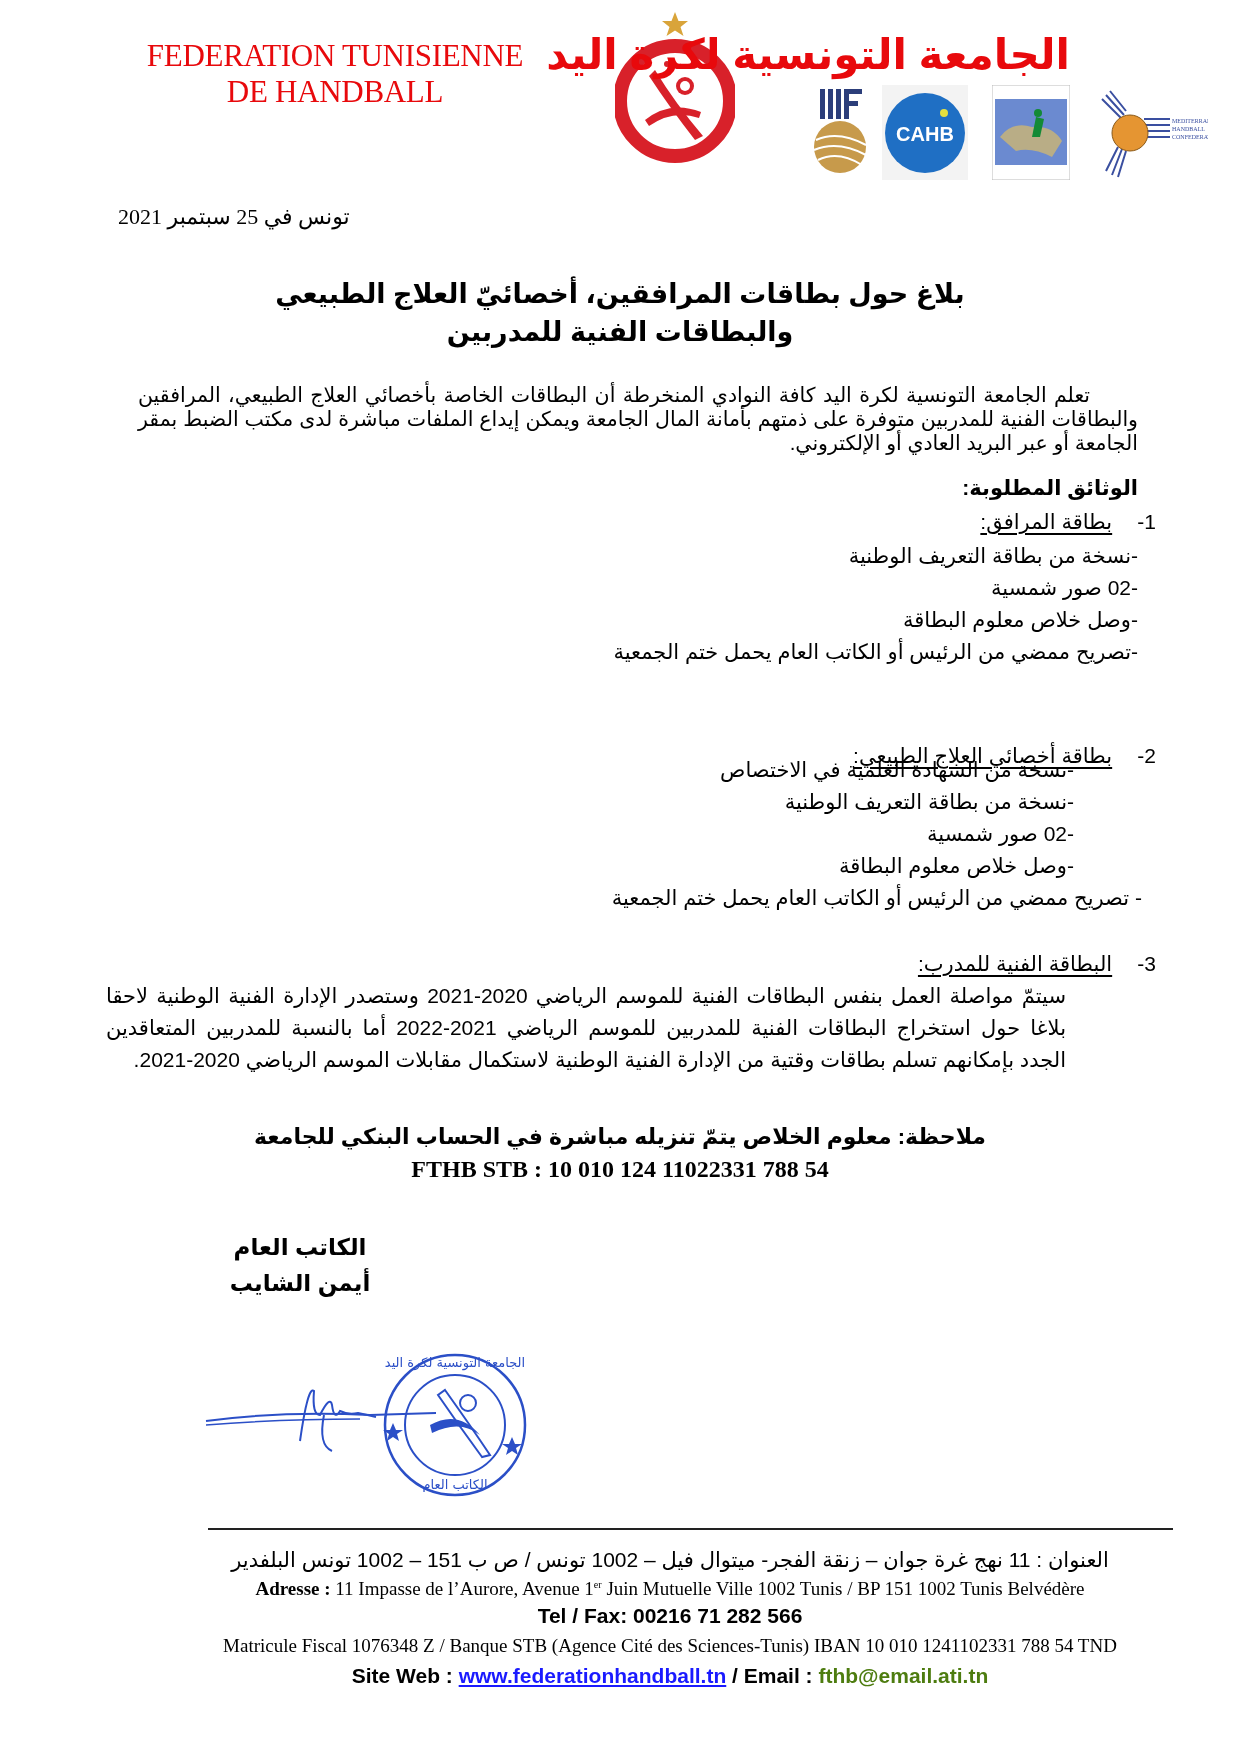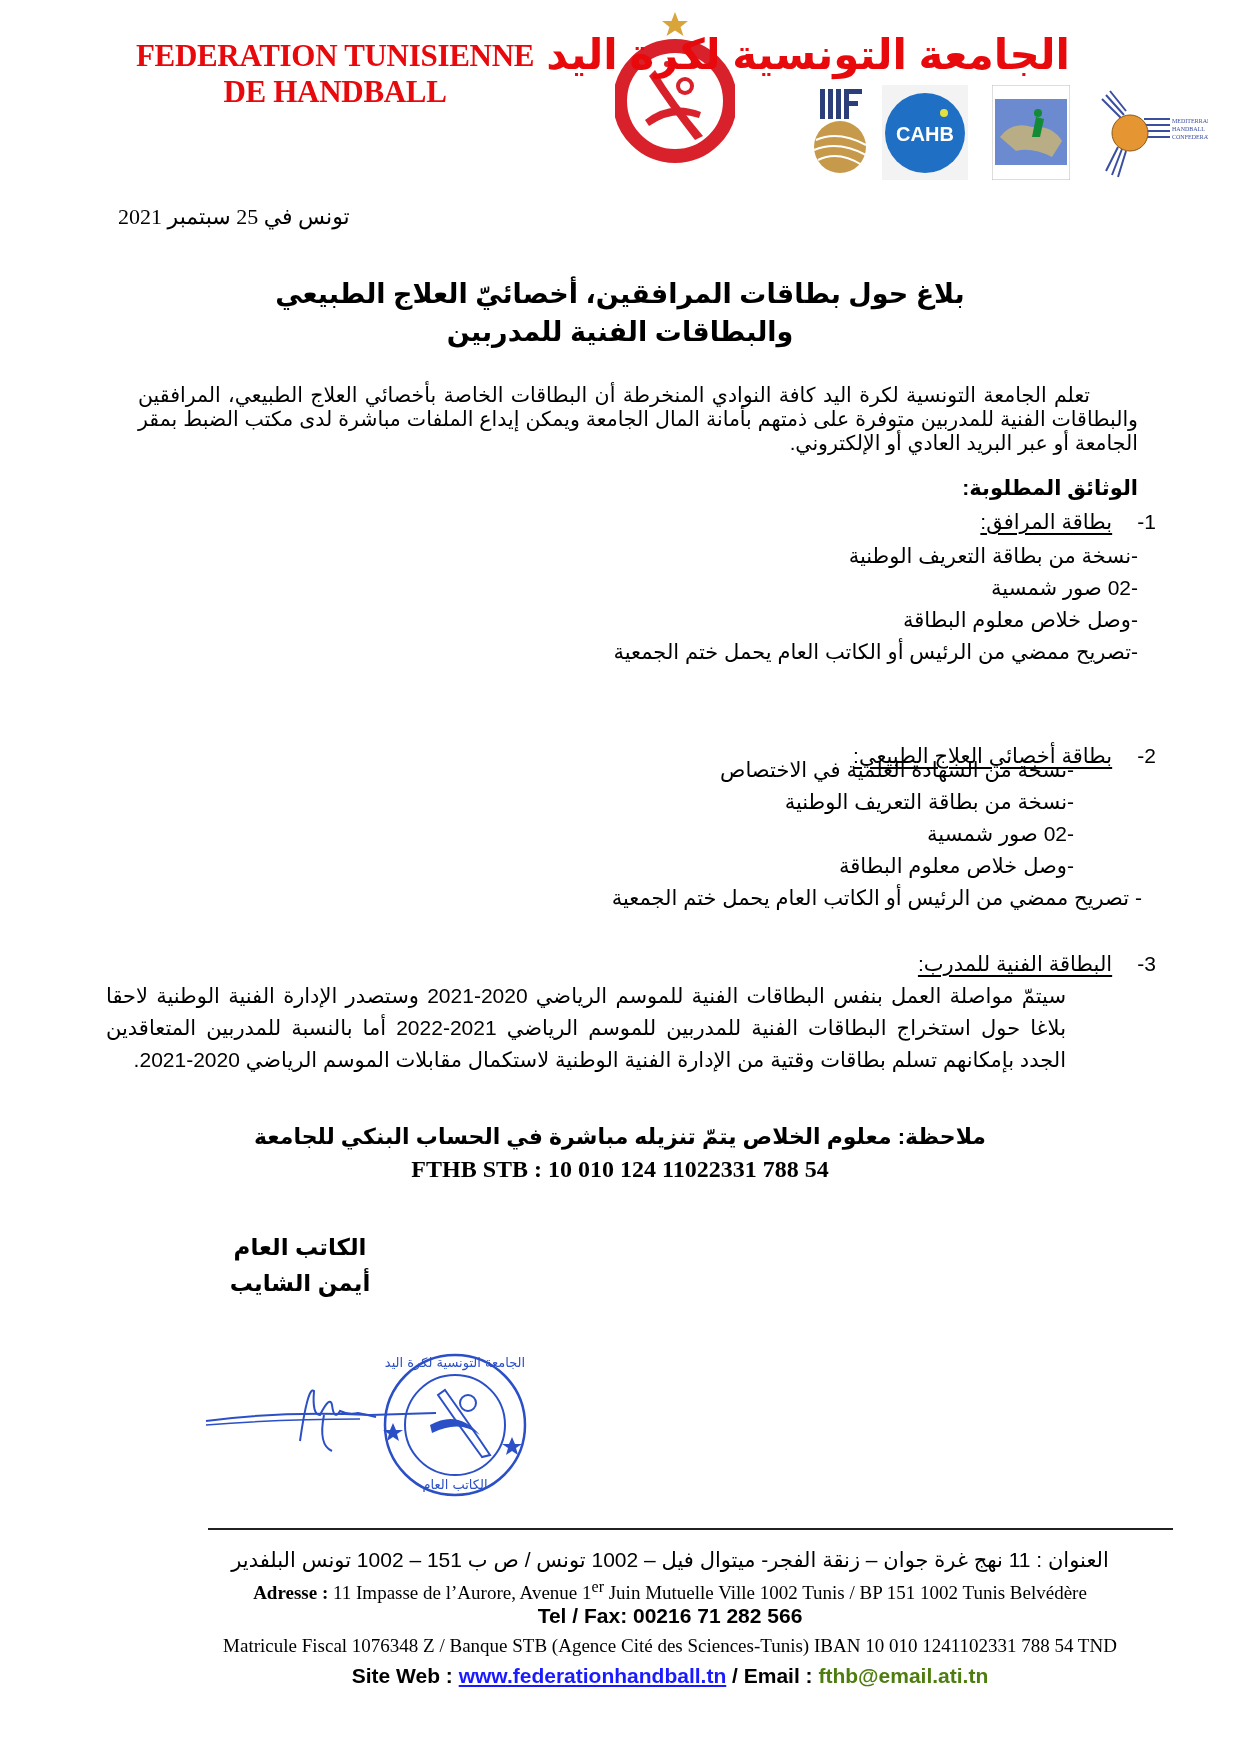--- a/index.html
+++ b/index.html
@@ -3,21 +3,21 @@
   <meta charset="utf-8">
   <style>
     html, body { margin: 0; padding: 0; background: #ffffff; }
     body { width: 1242px; height: 1755px; position: relative; overflow: hidden; color: #000; }
     .abs { position: absolute; }
     .serif { font-family: "Liberation Serif", "DejaVu Serif", serif; }
     .sans { font-family: "Liberation Sans", "DejaVu Sans", sans-serif; }
 
     
     .fr-title { left: 100px; top: 38px; width: 470px; text-align: center; color: #e8090c;
-      font-weight: bold; font-size: 31px; line-height: 36px; letter-spacing: -0.3px; }
+      font-weight: normal; font-size: 31px; line-height: 36px; letter-spacing: -0.3px; }
     .ar-title { right: 172px; top: 30px; color: #e8090c; font-weight: bold; font-size: 42px;
       direction: rtl; white-space: nowrap; letter-spacing: 0; }
     .logo-main { left: 615px; top: 8px; width: 120px; height: 165px; }
     .partner { top: 85px; height: 95px; }
 
     .date { left: 118px; top: 204px; font-size: 22px; direction: rtl; white-space: nowrap; }
 
     .heading { left: 100px; width: 1040px; text-align: center; direction: rtl;
       font-weight: bold; font-size: 27px; line-height: 38px; }
     .h1 { top: 275px; }
@@ -52,21 +52,21 @@
     .rule { left: 208px; top: 1528px; width: 965px; height: 2px; background: #222; }
 
     .foot { left: 170px; width: 1000px; text-align: center; white-space: nowrap; }
     .f1 { top: 1548px; direction: rtl; font-size: 21px; }
     .f2 { top: 1578px; font-size: 19px; }
     .f3 { top: 1604px; font-size: 21px; font-weight: bold; }
     .f4 { top: 1635px; font-size: 19px; }
     .f5 { top: 1664px; font-size: 21px; font-weight: bold; }
     .link { color: #1a1aff; text-decoration: underline; }
     .email { color: #4d7c0f; }
-    sup { font-size: 16px; }
+    sup { font-size: 10px; }
   </style>
 </head>
 <body>
 
 <div class="abs serif fr-title">
   <div>FEDERATION TUNISIENNE</div>
   <div>DE HANDBALL</div>
 </div>
 
 <svg class="abs logo-main" viewBox="0 0 120 165">

